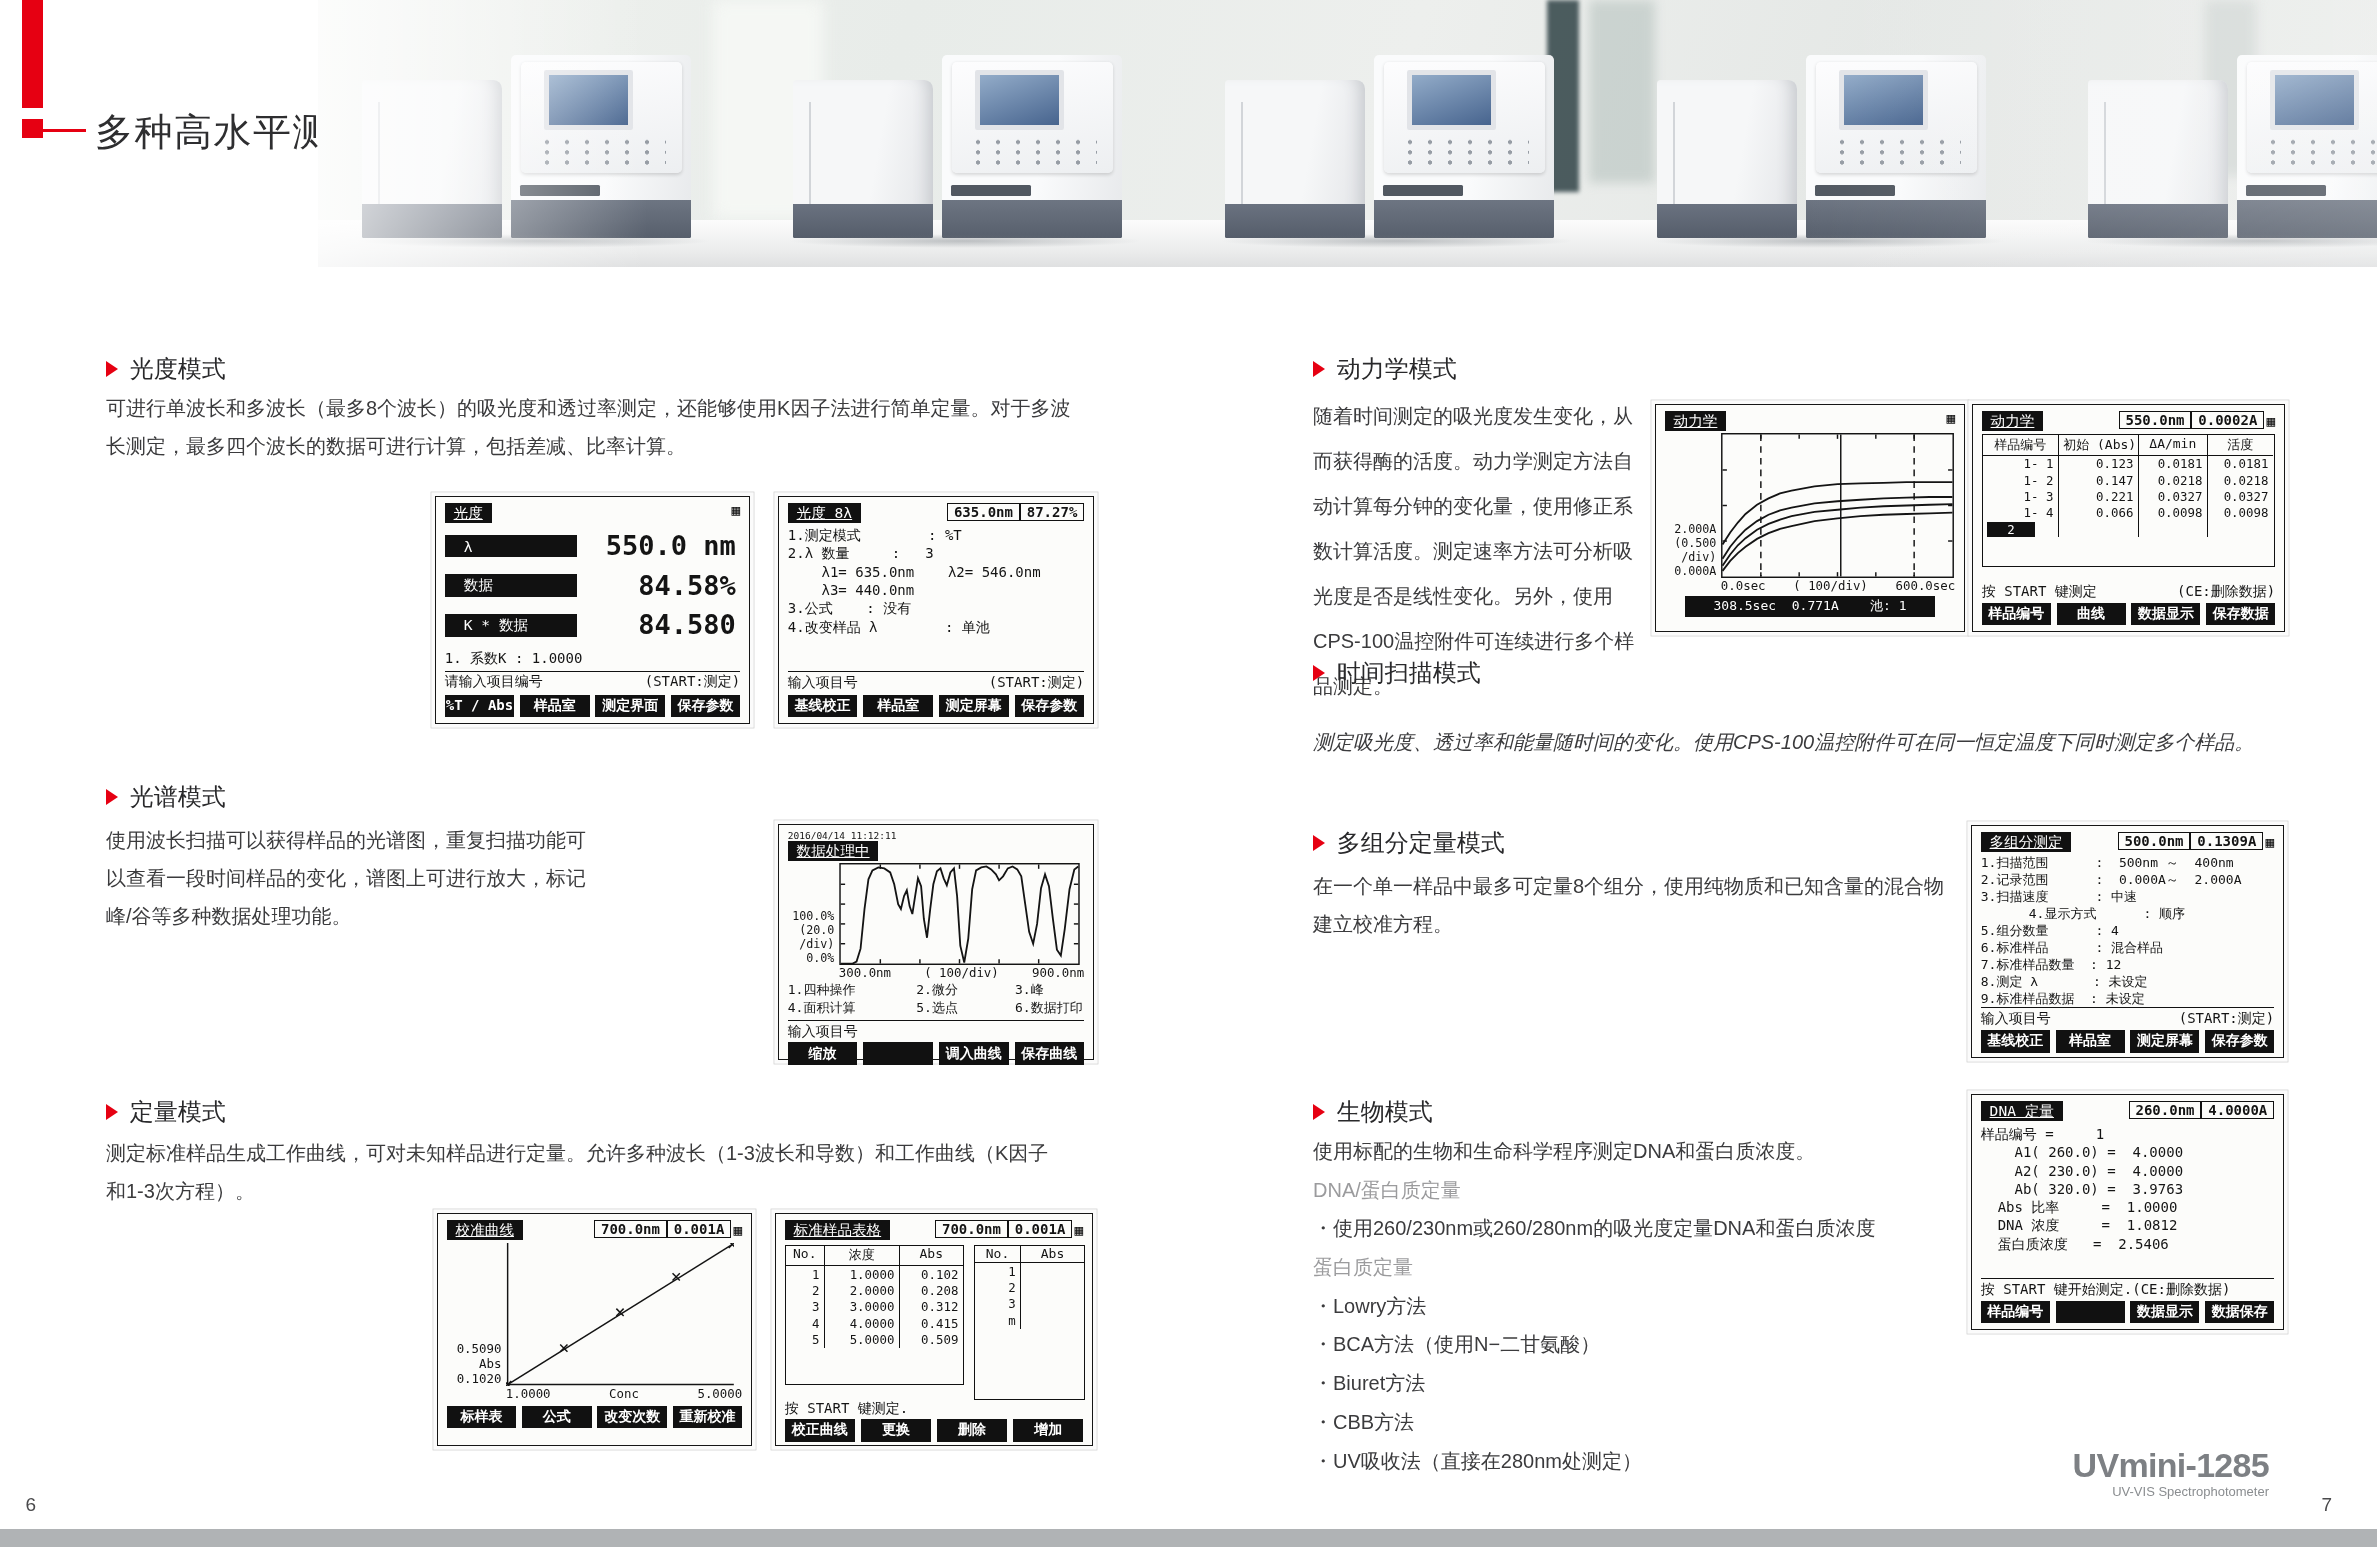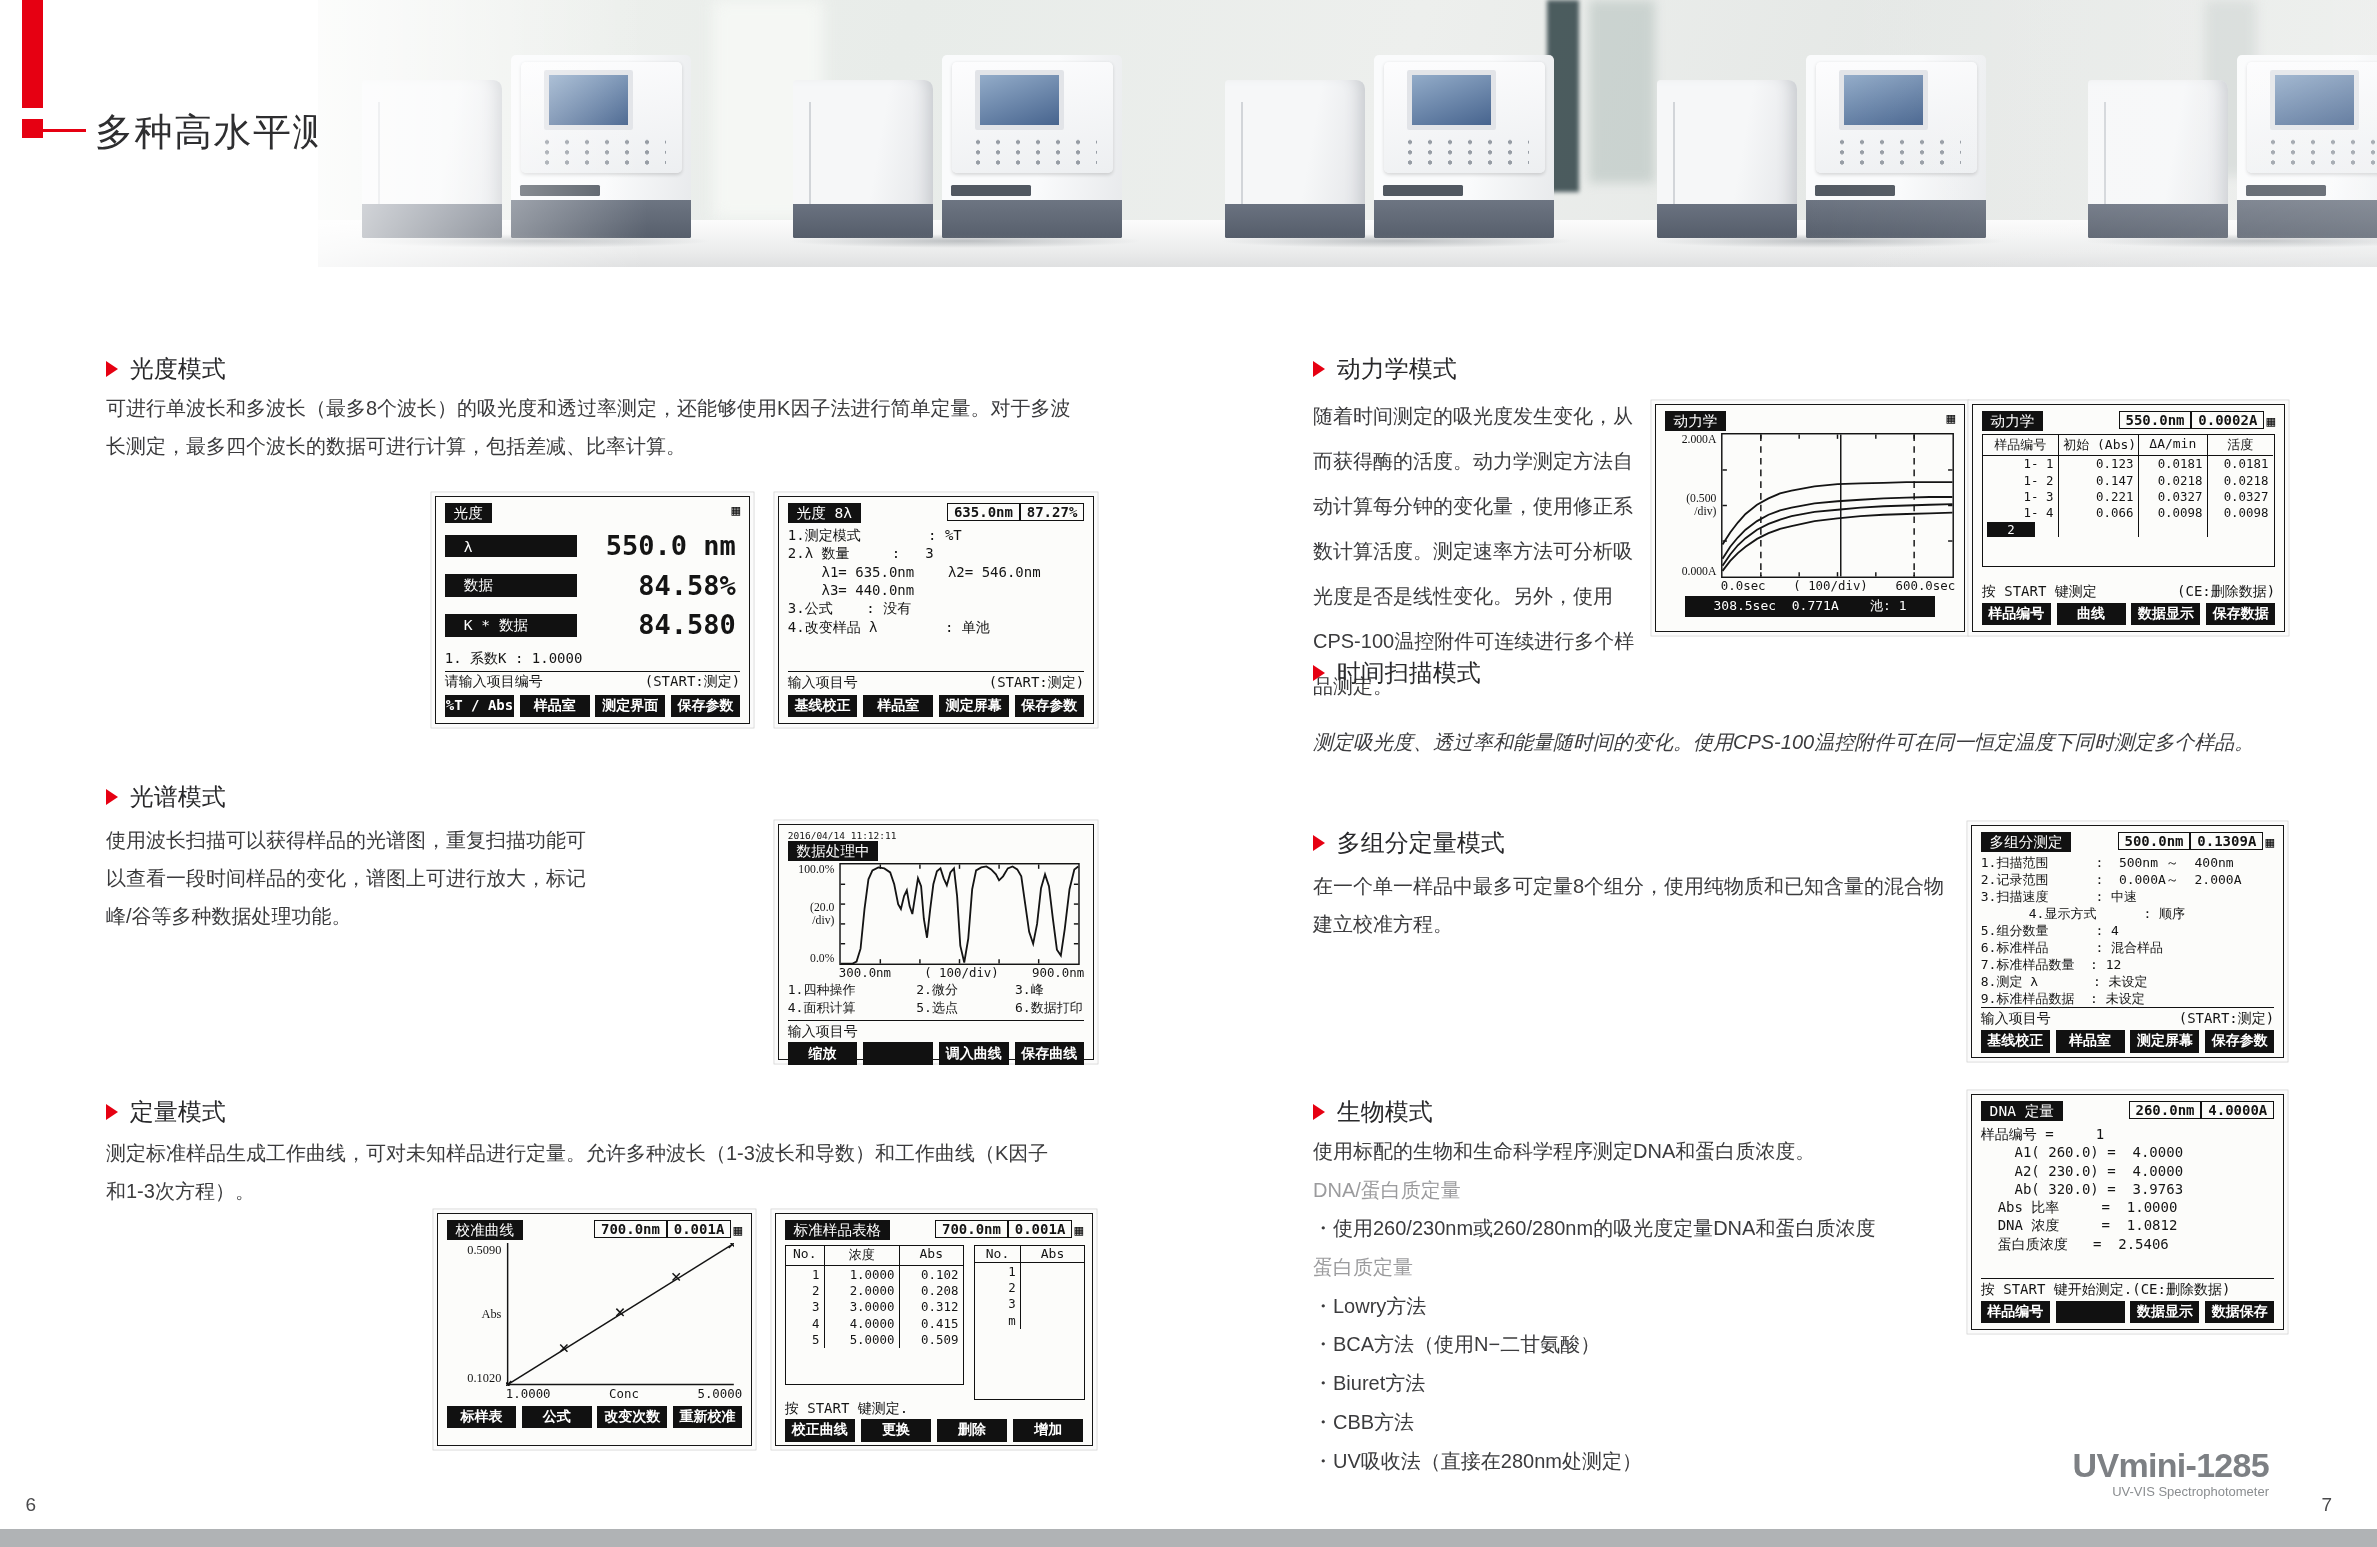--- a/index.html
+++ b/index.html
@@ -54,40 +54,40 @@
   .bio-line { font-size:20px; color:#3b3b3d; }
   .bio-gray { color:#9b9b9d; }
   .bio-col { display:flex; flex-direction:column; gap:11.7px; }
 
   
   .lcd { position:absolute; background:#fcfcfa; border:1.5px solid #161616;
          box-shadow:0 0 0 3.7px #fbfbfb, 0 0 0 4.4px #cfcfcf;
          display:flex; flex-direction:column; padding:5.9px 8.8px;
          font-family:"DejaVu Sans Mono","DejaVu Sans",monospace; color:#141414; }
   .lcd-top { display:flex; justify-content:space-between; align-items:flex-start; }
-  .chip { background:#111; color:#fff; padding:0.7px 8.8px; font-size:14.6px; white-space:nowrap; }
+  .chip { background:#111; color:#fff; padding:0.7px 8.8px; font-size:14.6px; white-space:nowrap;text-decoration:underline; }
   .valgroup { display:flex; align-items:flex-end;border-radius:6px; }
   .valbox { border:1.5px solid #111; padding:0 5.9px; font-size:14px; font-weight:bold; white-space:nowrap; }
   .dicon { font-size:14.6px; line-height:14.6px; color:#111; margin-left:2.2px; }
   .softkeys { margin-top:auto; display:flex; justify-content:space-between; }
   .softkey { background:#111; color:#fff; font-size:14px; font-weight:bold; width:23.5%; text-align:center; padding:2.2px 0; min-height:20.5px; }
   .lcd-hr { border-top:1.5px solid #111; margin:2.9px 0 1.5px 0; }
   .statusrow { display:flex; justify-content:space-between; font-size:14px; white-space:pre; }
   .lcd-line { white-space:pre; font-size:14px; line-height:18.3px; }
 
   
   .ps-rows { display:flex; flex-direction:column; gap:11.7px; margin-top:8.8px; }
   .ps-row { display:flex; align-items:center; }
   .ps-label { background:#111; color:#fff; width:132px; font-size:14.6px; padding:2.2px 0 2.2px 19px; }
   .ps-value { flex:1; text-align:right; font-size:27px; font-weight:bold; line-height:28px; padding-right:4.4px; }
   .ps-param { font-size:14px; margin-top:10.2px; }
 
   
   .chart-row { display:flex; margin-top:1.5px; }
-  .ylab { display:flex; flex-direction:column; justify-content:space-between; font-size:11.7px; text-align:right; padding-right:4.4px;font-family:Liberation Serif, serif; }
+  .ylab { display:flex; flex-direction:column; justify-content:flex-end; font-size:11.7px; text-align:right; padding-right:4.4px; }
   .xrow { display:flex; justify-content:space-between; font-size:12.4px; white-space:pre; }
   .menu-row { display:flex; font-size:13px; white-space:pre; }
   .kg-status { background:#111; color:#fff; font-size:13px; text-align:center; width:86%; margin:2.9px auto 0 auto; padding:1.5px 0; white-space:pre; }
 
   
   .grid-table { border:1.5px solid #111; display:grid; font-size:12.4px; }
   .gt-cell { padding:0.7px 4.4px; border-left:1.5px solid #111; white-space:pre; }
   .gt-cell.first { border-left:none; }
   .gt-head { text-align:center; border-bottom:1.5px solid #111; font-size:13px; }
   .num { text-align:right; }

